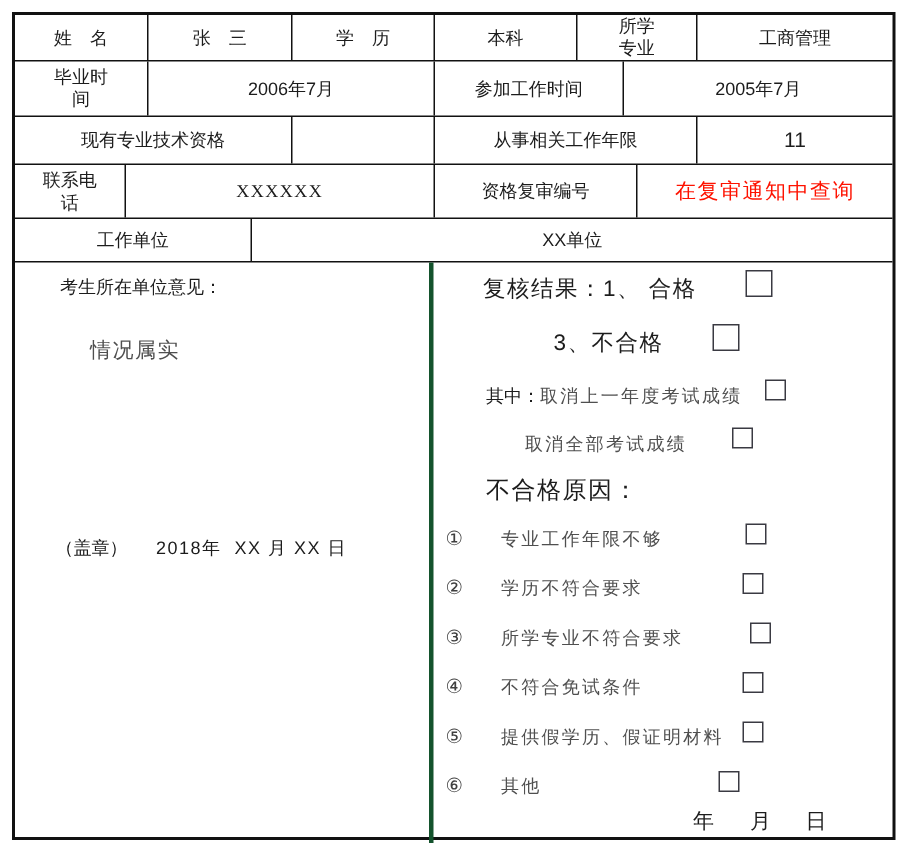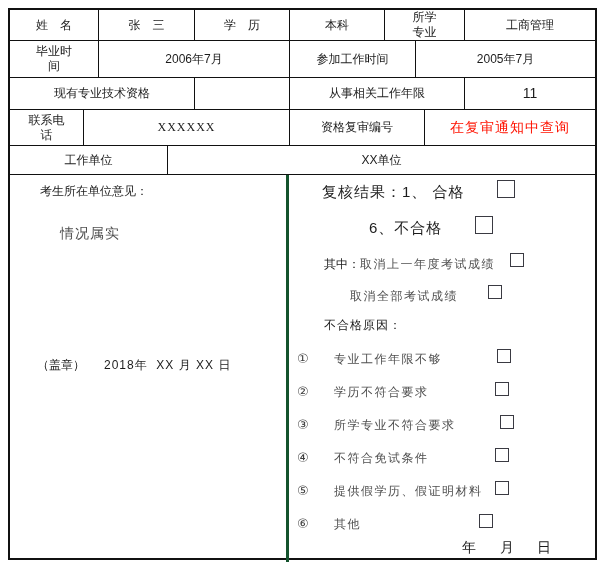--- a/index.html
+++ b/index.html
@@ -91,30 +91,30 @@
       <span class="abs sm" style="left:30px;top:8px">考生所在单位意见：</span>
       <span class="abs kai mid" style="left:50px;top:50px">情况属实</span>
       <span class="abs sm" style="left:27px;top:182px">（盖章）</span>
       <span class="abs sm" style="left:94px;top:182px;letter-spacing:1px">2018年  XX 月 XX 日</span>
     </div>
 
     <div class="right-panel">
       <span class="abs big" style="left:33px;top:8px">复核结果：1、 合格</span>
       <span class="ck ck17" style="left:208px;top:5px"></span>
 
-      <span class="abs big" style="left:80px;top:44px">6、不合格</span>
+      <span class="abs big" style="left:80px;top:44px">3、不合格</span>
       <span class="ck ck17" style="left:186px;top:41px"></span>
 
       <span class="abs sm" style="left:35px;top:81px"><span>其中：</span><span class="kai">取消上一年度考试成绩</span></span>
       <span class="ck ck14" style="left:221px;top:78px"></span>
 
       <span class="abs sm kai" style="left:61px;top:113px">取消全部考试成绩</span>
       <span class="ck ck14" style="left:199px;top:110px"></span>
 
-      <span class="abs" style="left:35px;top:142px;font-size:12px;letter-spacing:1px">不合格原因：</span>
+      <span class="abs" style="left:35px;top:142px;font-size:16px;letter-spacing:1px">不合格原因：</span>
 
       <span class="abs reason-num" style="left:8px;top:176px">①</span>
       <span class="abs sm kai" style="left:45px;top:176px">专业工作年限不够</span>
       <span class="ck ck14" style="left:208px;top:174px"></span>
 
       <span class="abs reason-num" style="left:8px;top:209px">②</span>
       <span class="abs sm kai" style="left:45px;top:209px">学历不符合要求</span>
       <span class="ck ck14" style="left:206px;top:207px"></span>
 
       <span class="abs reason-num" style="left:8px;top:242px">③</span>

